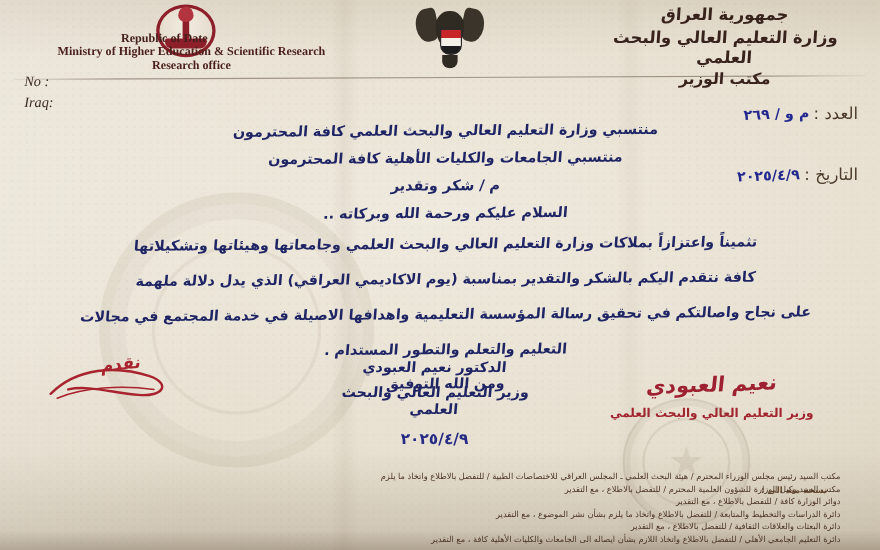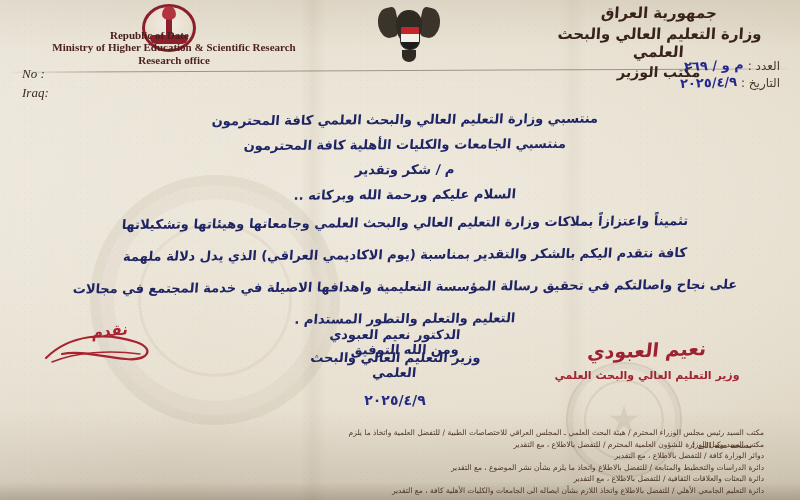--- a/index.html
+++ b/index.html
@@ -187,21 +187,21 @@
   .refblock {
     position: absolute;
     right: 20px; top: 58px;
     width: 150px;
     direction: rtl;
     color: #2c2f7a;
     font-family: "DejaVu Sans", sans-serif;
     font-size: 10px;
   }
   .refblock .row { display: flex; justify-content: flex-start; gap: 4px; align-items: baseline; }
-  .refblock .lbl { color: #4b3a2a; font-size: 12px; }
+  .refblock .lbl { color: #4b3a2a; font-size: 15px; margin-top: 36px; }
   .refblock .val {
     color: #22288f;
     font-size: 13px;
     font-weight: bold;
     transform: rotate(-2deg);
     display: inline-block;
   }
 
   
   .nodate {
@@ -466,21 +466,21 @@
     </svg>
     <div class="scrawl-word">نقدم</div>
   </div>
 
   <div class="stamp">
     <div class="star"></div>
   </div>
 
   <div class="footer-note">نسخة منه الى :</div>
   <div class="copies">
-    <div>مكتب السيد رئيس مجلس الوزراء المحترم / هيئة البحث العلمي ـ المجلس العراقي للاختصاصات الطبية / للتفضل العلمية واتخاذ ما يلزم</div>
+    <div>مكتب السيد رئيس مجلس الوزراء المحترم / هيئة البحث العلمي ـ المجلس العراقي للاختصاصات الطبية / للتفضل بالاطلاع واتخاذ ما يلزم</div>
     <div>مكتب السيد وكيل الوزارة للشؤون العلمية المحترم / للتفضل بالاطلاع ، مع التقدير</div>
     <div>دوائر الوزارة كافة / للتفضل بالاطلاع ، مع التقدير</div>
     <div>دائرة الدراسات والتخطيط والمتابعة / للتفضل بالاطلاع واتخاذ ما يلزم بشأن نشر الموضوع ، مع التقدير</div>
     <div>دائرة البعثات والعلاقات الثقافية / للتفضل بالاطلاع ، مع التقدير</div>
     <div>دائرة التعليم الجامعي الأهلي / للتفضل بالاطلاع واتخاذ اللازم بشأن ايصاله الى الجامعات والكليات الأهلية كافة ، مع التقدير</div>
   </div>
 
   <div class="edge-dark"></div>
 </div>
 

